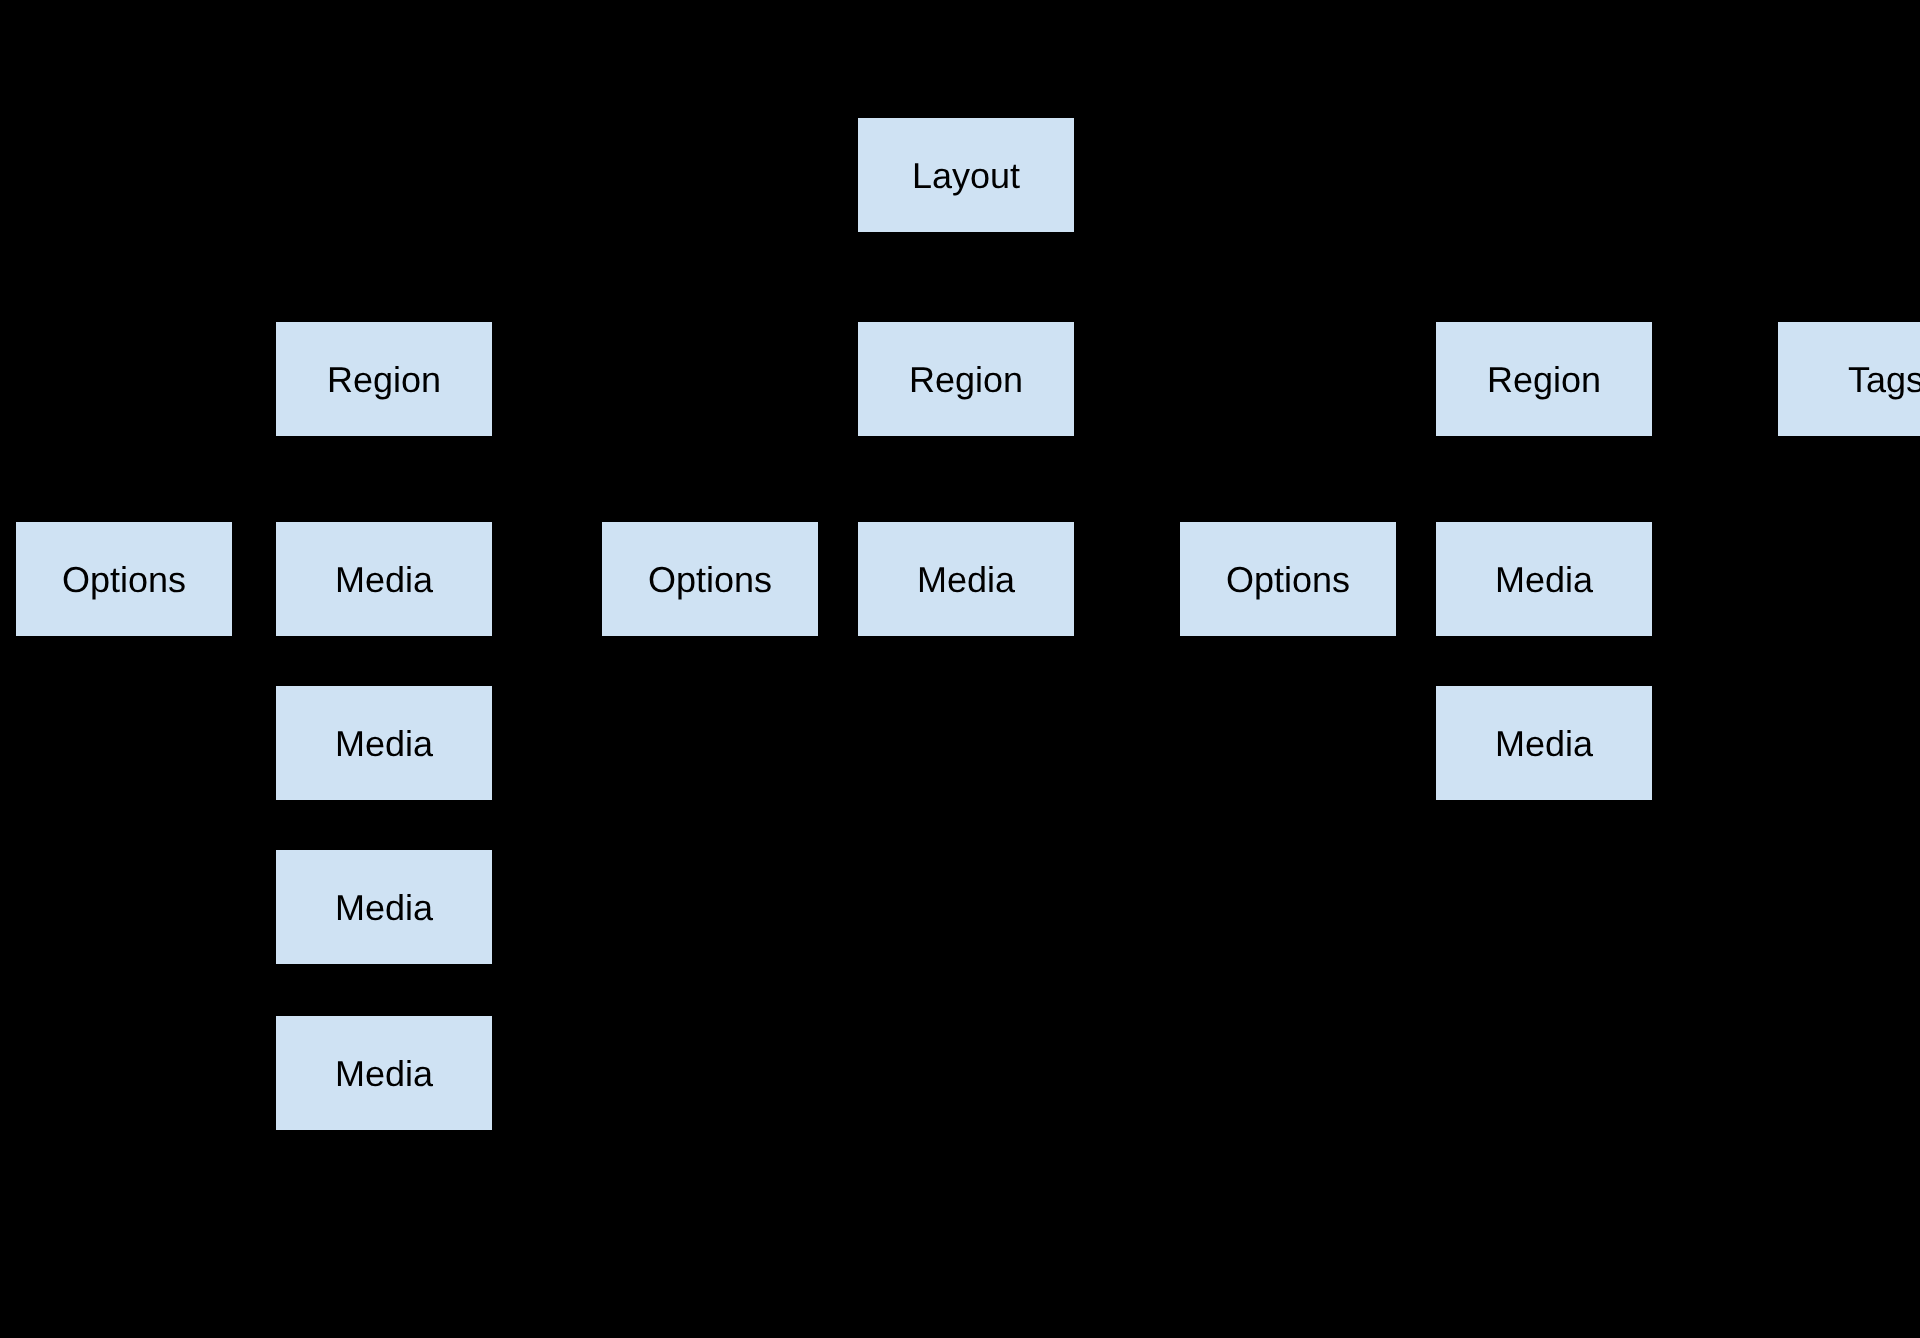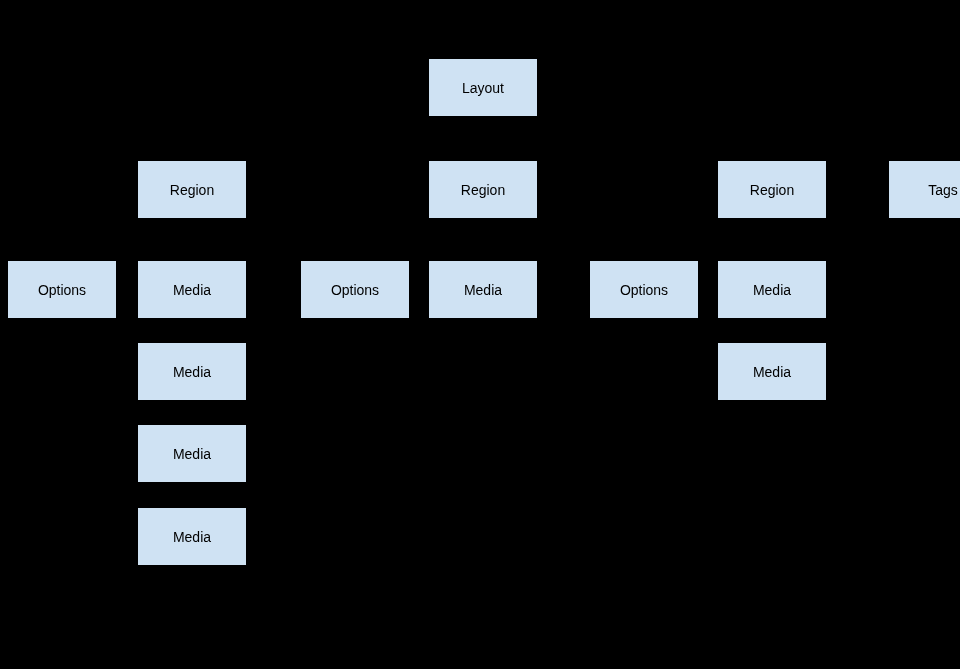--- a/index.html
+++ b/index.html
@@ -21,21 +21,21 @@
   }
   .node {
     position: absolute;
     width: 108px;
     height: 57px;
     background: var(--node-fill, #cfe2f3);
     color: var(--node-text, #000000);
     display: flex;
     align-items: center;
     justify-content: center;
-    font-size: 14px;
+    font-size: 18px;
     line-height: 1;
     box-sizing: border-box;
   }
   .node span {
     display: block;
     white-space: nowrap;
   }
 </style>
 </head>
 <body>

